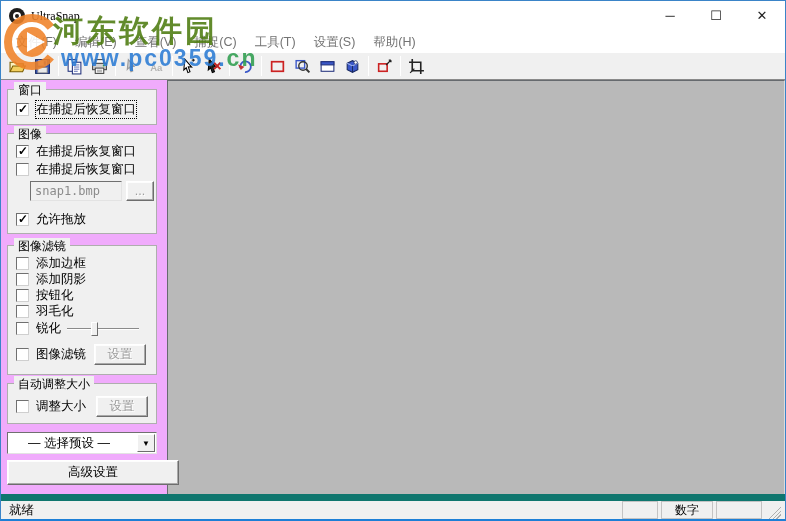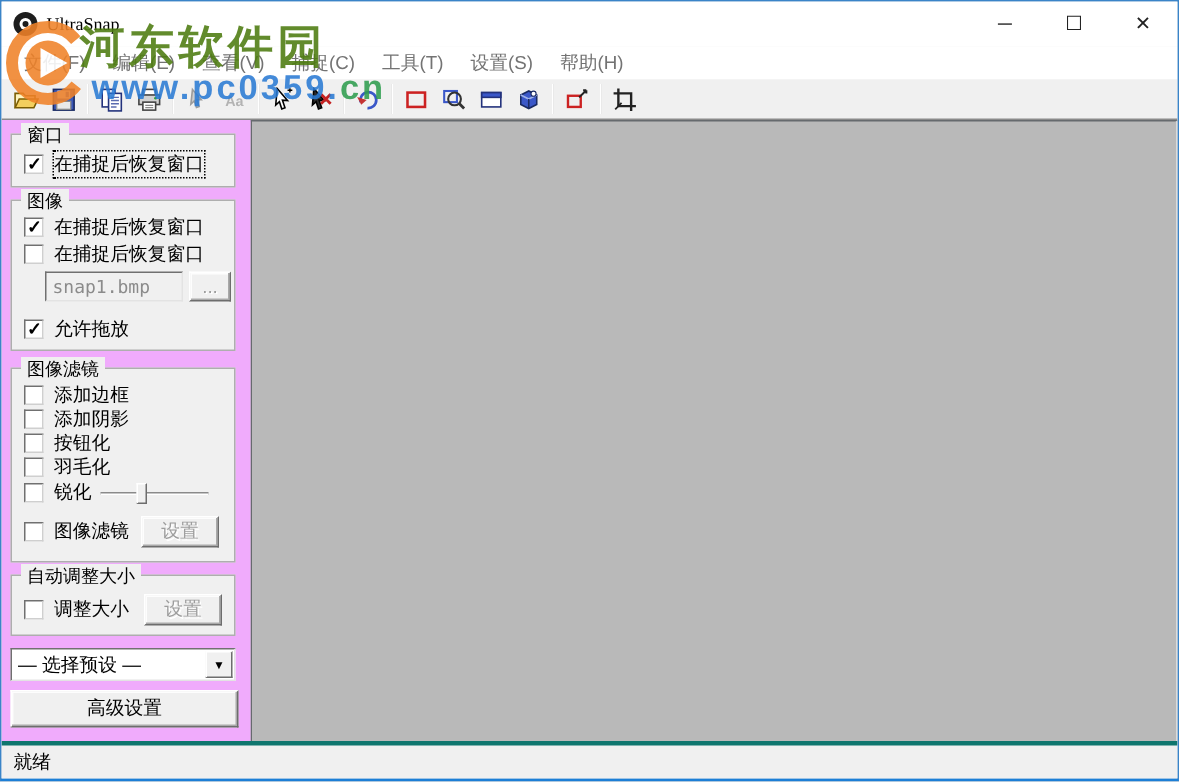--- a/index.html
+++ b/index.html
@@ -68,29 +68,29 @@
   .slider { position:relative; width:72px; height:14px; margin-left:6px; }
   .slider-track { position:absolute; top:6px; left:0; right:0; height:2px;
                   background:#8a8a8a; border-bottom:1px solid #ffffff; }
   .slider-thumb { position:absolute; top:0; left:24px; width:7px; height:14px;
                   background:#f0f0f0; border:1px solid; border-color:#ffffff #6d6d6d #6d6d6d #ffffff; }
 
   
   .dropdown { position:absolute; left:6px; top:352px; width:150px; height:22px;
               background:#ffffff; border:1px solid; border-color:#707070 #e3e3e3 #e3e3e3 #707070;
               display:flex; align-items:center; }
-  .dropdown-text { flex:1 1 auto; padding-left:4px; font-size:12.5px; }
+  .dropdown-text { flex:1 1 auto; padding-left:20px; font-size:12.5px; }
   .dropdown-arrow { width:18px; height:18px; margin-right:1px; background:#f0f0f0;
                     border:1px solid; border-color:#ffffff #6d6d6d #6d6d6d #ffffff;
                     display:flex; align-items:center; justify-content:center; font-size:8px; color:#000; }
 
-  .advanced-btn { position:absolute; left:6px; top:380px; width:152px; height:25px; }
-
-  
-  .statusbar { height:25px; background:#f0f0f0; border-top:3px solid #0f766e;
+  .advanced-btn { position:absolute; left:6px; top:380px; width:172px; height:25px; }
+
+  
+  .statusbar { height:25px; background:#f0f0f0; border-top:7px solid #0f766e;
                display:flex; align-items:center; flex:0 0 auto; position:relative; }
   .status-ready { padding-left:8px; font-size:12.5px; }
   .status-panels { margin-left:auto; display:flex; align-items:center; gap:3px; margin-right:4px; }
   .sb-panel { height:18px; border:1px solid #c3c3c3; background:#f0f0f0; font-size:12px;
               display:flex; align-items:center; justify-content:center; }
   .sb-panel.p1 { width:36px; } .sb-panel.p2 { width:52px; } .sb-panel.p3 { width:46px; }
   .resize-grip { width:14px; height:14px; align-self:flex-end; margin-left:2px;
     background:
       linear-gradient(135deg, transparent 0 54%, #aeaeae 54% 60%, transparent 60% 68%, #aeaeae 68% 74%, transparent 74% 82%, #aeaeae 82% 88%, transparent 88%);
   }
@@ -330,15 +330,21 @@
       </div>
 
       <div class="btn advanced-btn">高级设置</div>
 
     </div>
     <div class="canvas"></div>
   </div>
 
   <div class="statusbar">
     <span class="status-ready">就绪</span>
+    <div class="status-panels">
+      <span class="sb-panel p1"></span>
+      <span class="sb-panel p2">数字</span>
+      <span class="sb-panel p3"></span>
+      <span class="resize-grip"></span>
+    </div>
   </div>
 
 </div>
 
 </body></html>

